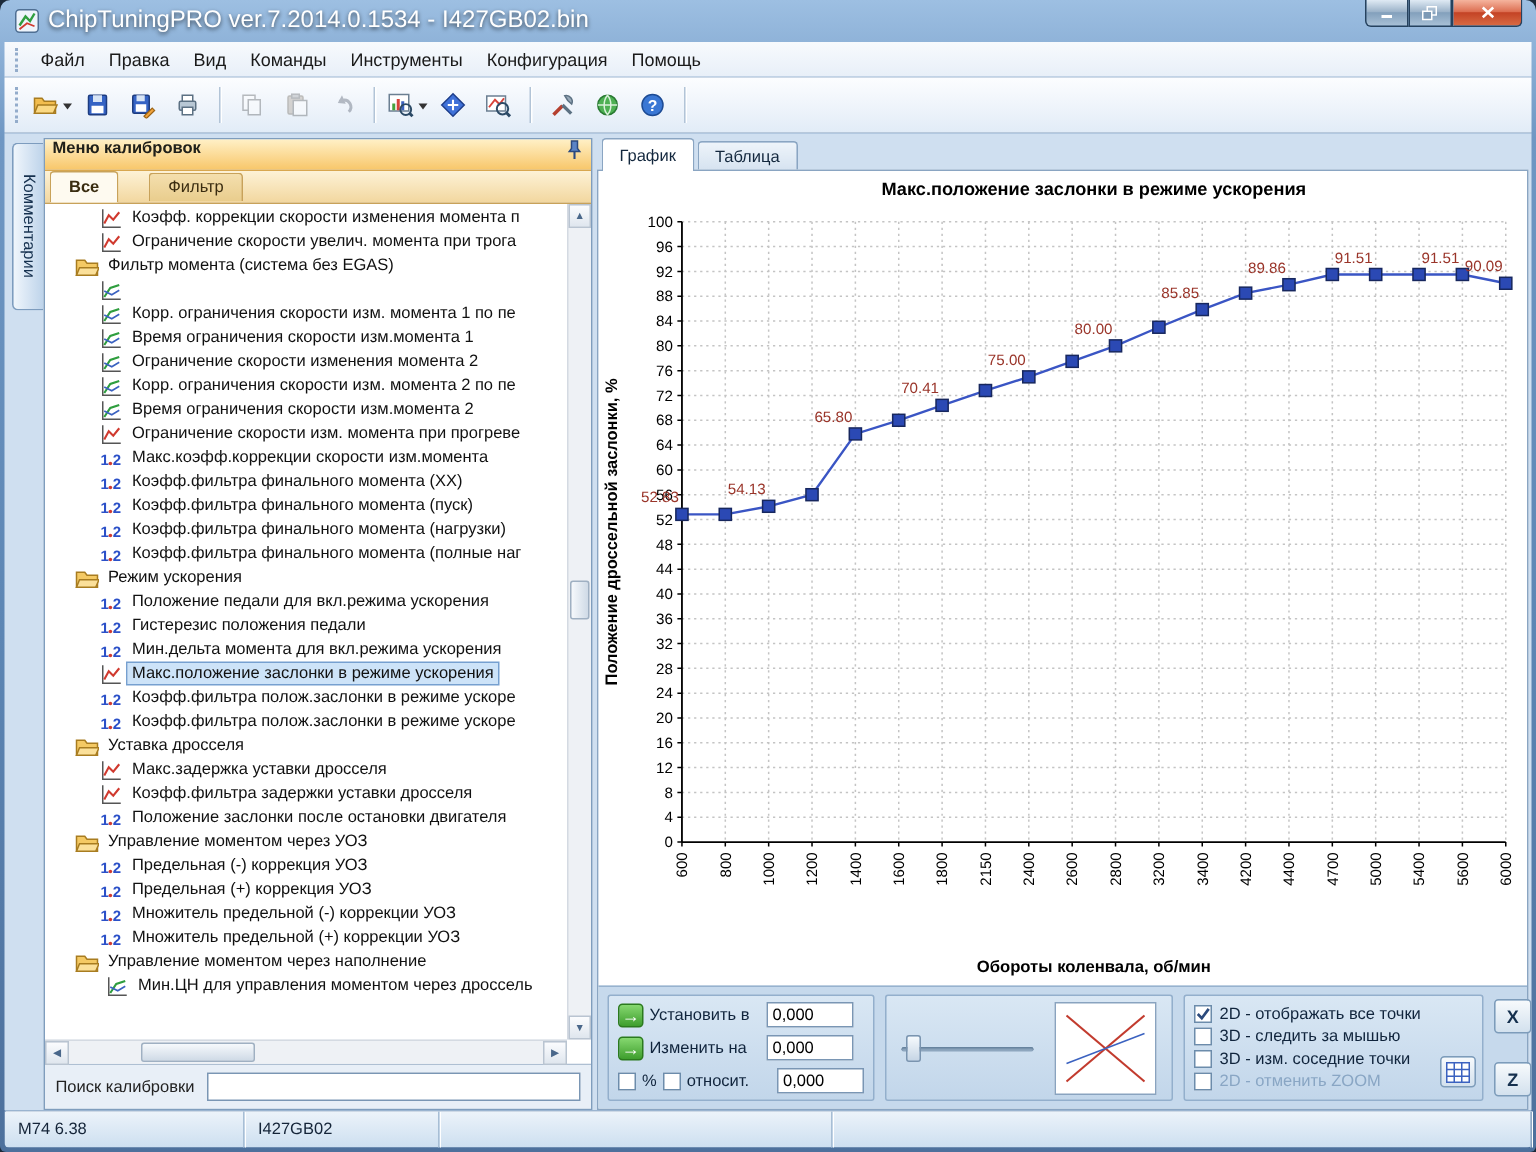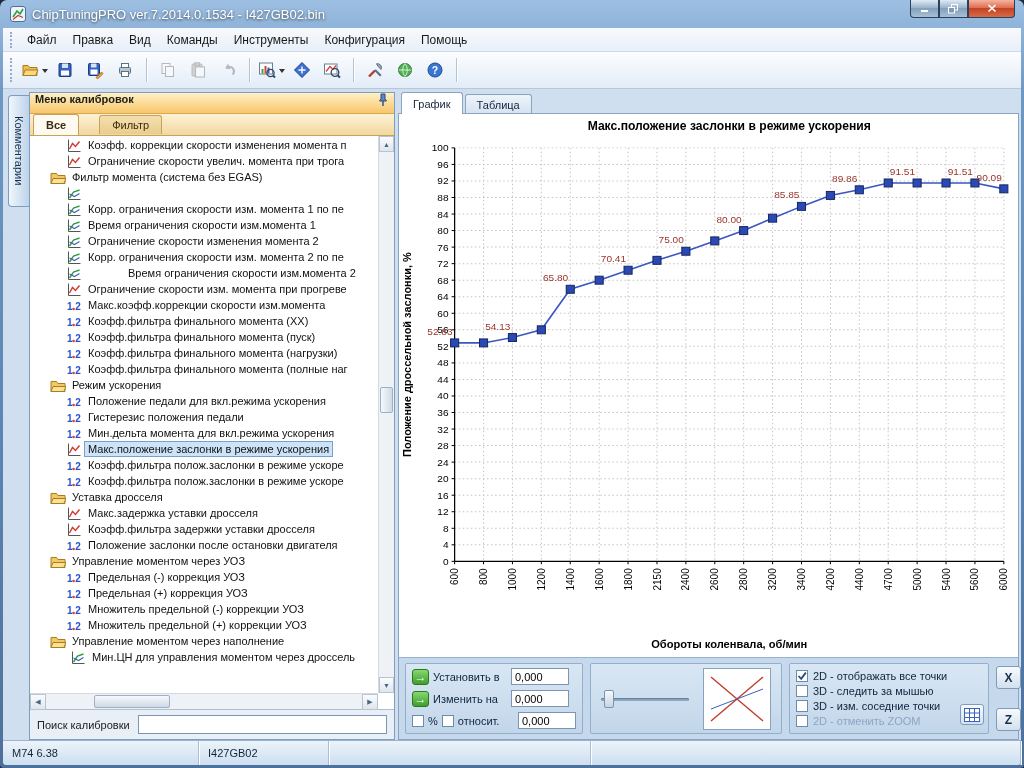--- a/index.html
+++ b/index.html
@@ -6,21 +6,21 @@
     font-family:"Liberation Sans",sans-serif;background:#1c2a3a;}
   *{box-sizing:border-box;}
 
   .window{width:1024px;height:768px;display:flex;flex-direction:column;
     background:linear-gradient(180deg,#9dbfe2 0%,#6f97c3 12%,#5d86b4 55%,#4d709c 100%);
     border-radius:7px 7px 4px 4px;padding:0 3px 3px;}
 
   
   .titlebar{height:28px;display:flex;align-items:center;gap:6px;padding:0 7px;position:relative;flex:0 0 auto;}
   .app-icon{width:16px;height:16px;display:inline-flex;}
-  .title-text{color:#fff;font-size:13px;text-shadow:0 1px 3px rgba(0,0,0,.65);white-space:nowrap;}
+  .title-text{color:#fff;font-size:16px;text-shadow:0 1px 3px rgba(0,0,0,.65);white-space:nowrap;}
   .win-buttons{position:absolute;right:6px;top:0;display:flex;}
   .winbtn{width:29px;height:18px;border:1px solid #26425e;border-top:none;display:flex;align-items:center;justify-content:center;
     background:linear-gradient(180deg,#dfeaf4,#9db4ca 45%,#83a0bc 50%,#a8c0d6);}
   .winbtn.min{border-radius:0 0 0 4px;}
   .winbtn.close{width:47px;border-radius:0 0 4px 0;
     background:linear-gradient(180deg,#f5b49e,#dd7053 45%,#c44325 50%,#d86a43);}
 
   
   .menubar{height:24px;background:linear-gradient(#f7fafd,#e8eff8);display:flex;align-items:center;
     padding-left:4px;border-bottom:1px solid #cdd9e7;font-size:12px;color:#1a1a1a;flex:0 0 auto;}
@@ -393,21 +393,21 @@
             <div class="tree-row" style="padding-left: 36px;">
               <span class="ticon16">
                 <svg width="16" height="15" viewBox="0 0 16 15">
                   <path d="M2.5 1.5v12h12" fill="none" stroke="#555"></path>
                   <polyline points="3.5,12 7.5,6 13.5,4" fill="none" stroke="#2f9e3f" stroke-width="1.4"></polyline>
                   <polyline points="3.5,8 8.5,10.5 13.5,7.5" fill="none" stroke="#3b62c0" stroke-width="1.1"></polyline>
                 </svg>
               </span>
               <span class="tlabel">Корр. ограничения скорости изм. момента 2 по пе</span>
             </div>
-            <div class="tree-row" style="padding-left: 36px; gap: 40px;">
+            <div class="tree-row" style="padding-left: 36px;">
               <span class="ticon16">
                 <svg width="16" height="15" viewBox="0 0 16 15">
                   <path d="M2.5 1.5v12h12" fill="none" stroke="#555"></path>
                   <polyline points="3.5,12 7.5,6 13.5,4" fill="none" stroke="#2f9e3f" stroke-width="1.4"></polyline>
                   <polyline points="3.5,8 8.5,10.5 13.5,7.5" fill="none" stroke="#3b62c0" stroke-width="1.1"></polyline>
                 </svg>
               </span>
               <span class="tlabel">Время ограничения скорости изм.момента 2</span>
             </div>
             <div class="tree-row" style="padding-left: 36px;">
@@ -918,18 +918,18 @@
           <div class="axis-col" id="axis-buttons">
               <div class="axisbtn">X</div>
               <div class="axisbtn">Z</div>
             </div>
         </div>
       </div>
     </div>
   </div>
 
   <div class="statusbar" id="statusbar">
-      <div class="sfield" style="width: 196px;">М74 6.38</div>
+      <div class="sfield" style="width: 160px;">М74 6.38</div>
       <div class="sfield" style="width: 130px;">I427GB02</div>
       <div class="sfield" style="width: 262px;"></div>
       <div class="sfield" style="flex: 1 1 0%;"></div>
     </div>
 </div>
 
 </body></html>

